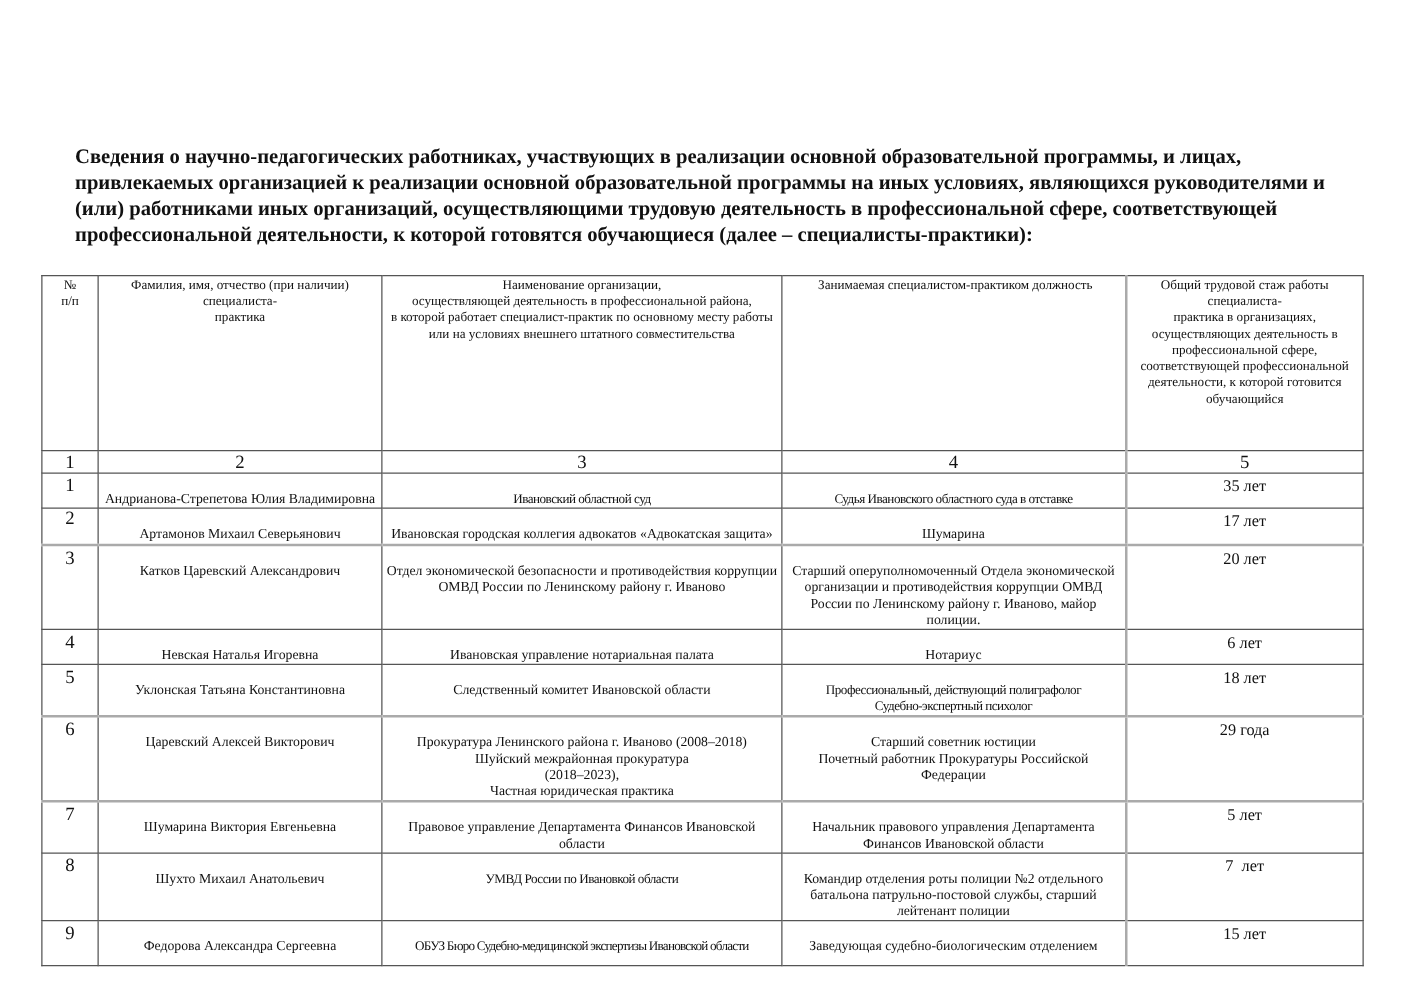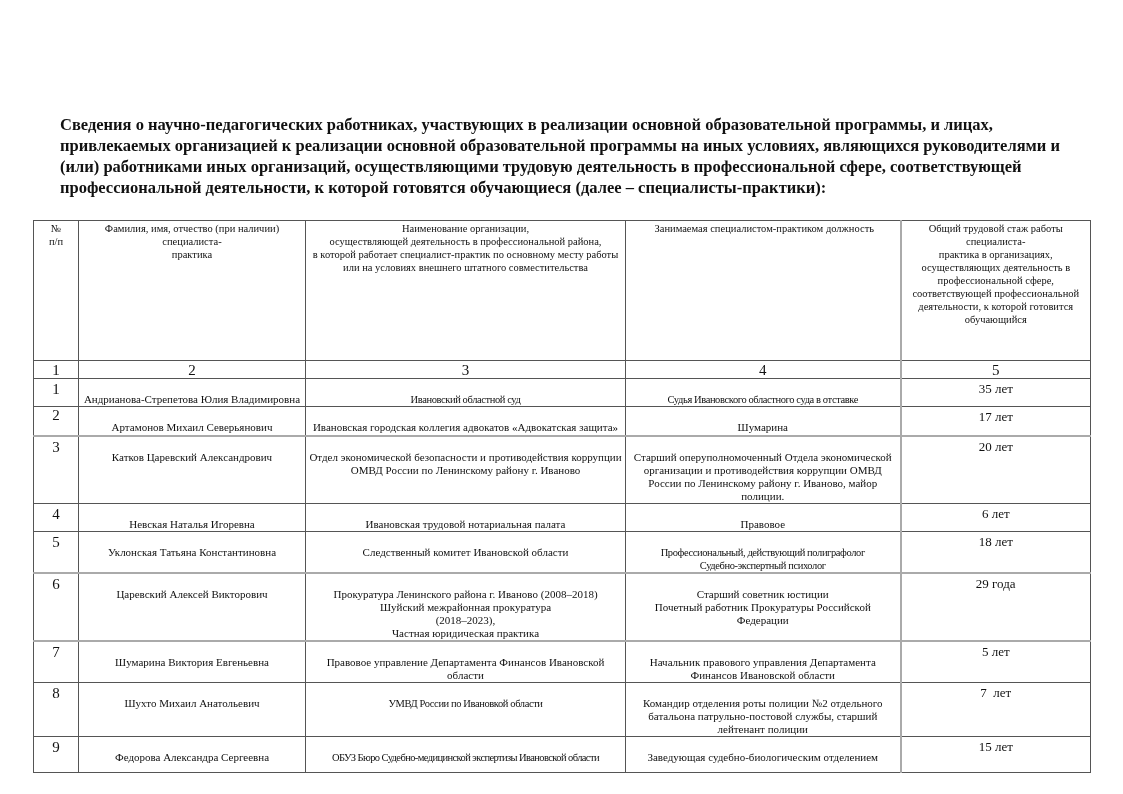--- a/index.html
+++ b/index.html
@@ -83,22 +83,22 @@
   <tr style="height:55px">
     <td class="idx">3</td>
     <td class="thick-left">Катков Царевский Александрович</td>
     <td>Отдел экономической безопасности и противодействия коррупции ОМВД России по Ленинскому району г. Иваново</td>
     <td>Старший оперуполномоченный Отдела экономической организации и противодействия коррупции ОМВД России по Ленинскому району г. Иваново, майор полиции.</td>
     <td class="exp grey-line">20 лет</td>
   </tr>
   <tr style="height:20px">
     <td class="idx">4</td>
     <td class="thick-left">Невская Наталья Игоревна</td>
-    <td>Ивановская трудовой нотариальная палата</td>
-    <td>Правовое</td>
+    <td>Ивановская управление нотариальная палата</td>
+    <td>Нотариус</td>
     <td class="exp grey-line">6 лет</td>
   </tr>
   <tr style="height:28px">
     <td class="idx grey-bottom">5</td>
     <td class="thick-left grey-bottom">Уклонская Татьяна Константиновна</td>
     <td class="grey-bottom">Следственный комитет Ивановской области</td>
     <td class="pre narrow grey-bottom">Профессиональный, действующий полиграфолог
 Судебно-экспертный психолог</td>
     <td class="exp grey-line grey-bottom">18 лет</td>
   </tr>

